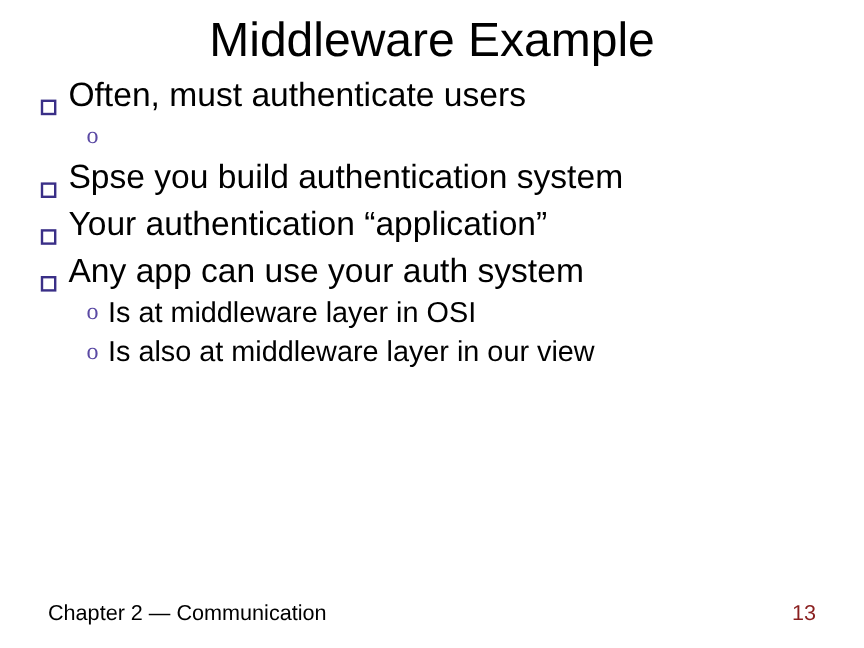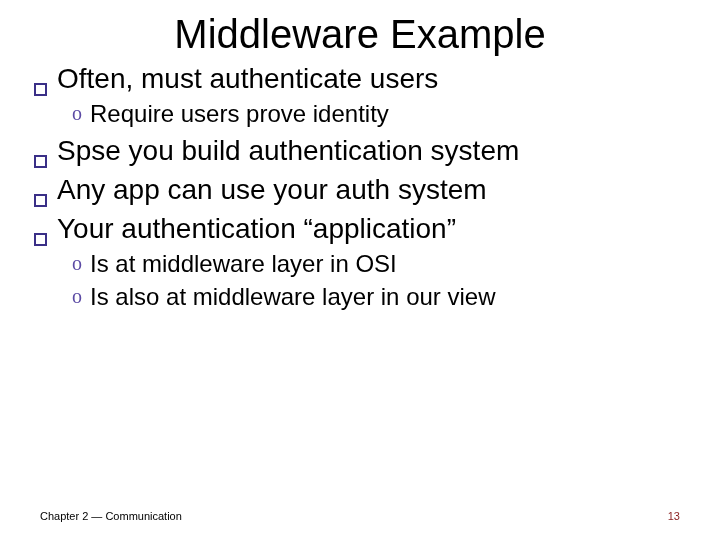--- a/index.html
+++ b/index.html
@@ -60,21 +60,21 @@
     flex: 0 0 auto;
     font-family: "Comic Sans MS", cursive;
   }
   .footer {
     position: absolute;
     bottom: 30px;
     left: 40px;
     right: 40px;
     display: flex;
     justify-content: space-between;
-    font-size: 11px;
+    font-size: 18px;
     color: #000;
   }
   .pagenum {
     color: #8a1f1f;
   }
 </style>
 </head>
 <body>
 
 <div class="slide">
@@ -83,36 +83,35 @@
 
   <div class="body">
 
     <div class="lvl1">
       <span class="bullet-sq"></span>
       <span>Often, must authenticate users</span>
     </div>
 
     <div class="lvl2">
       <span class="bullet-o">o</span>
-      <span>Require users prove identity</span>
     </div>
 
     <div class="lvl1">
       <span class="bullet-sq"></span>
       <span>Spse you build authentication system</span>
     </div>
 
     <div class="lvl1">
       <span class="bullet-sq"></span>
-      <span>Any app can use your auth system</span>
+      <span>Your authentication “application”</span>
     </div>
 
     <div class="lvl1">
       <span class="bullet-sq"></span>
-      <span>Your authentication “application”</span>
+      <span>Any app can use your auth system</span>
     </div>
 
     <div class="lvl2">
       <span class="bullet-o">o</span>
       <span>Is at middleware layer in OSI</span>
     </div>
 
     <div class="lvl2">
       <span class="bullet-o">o</span>
       <span>Is also at middleware layer in our view</span>

